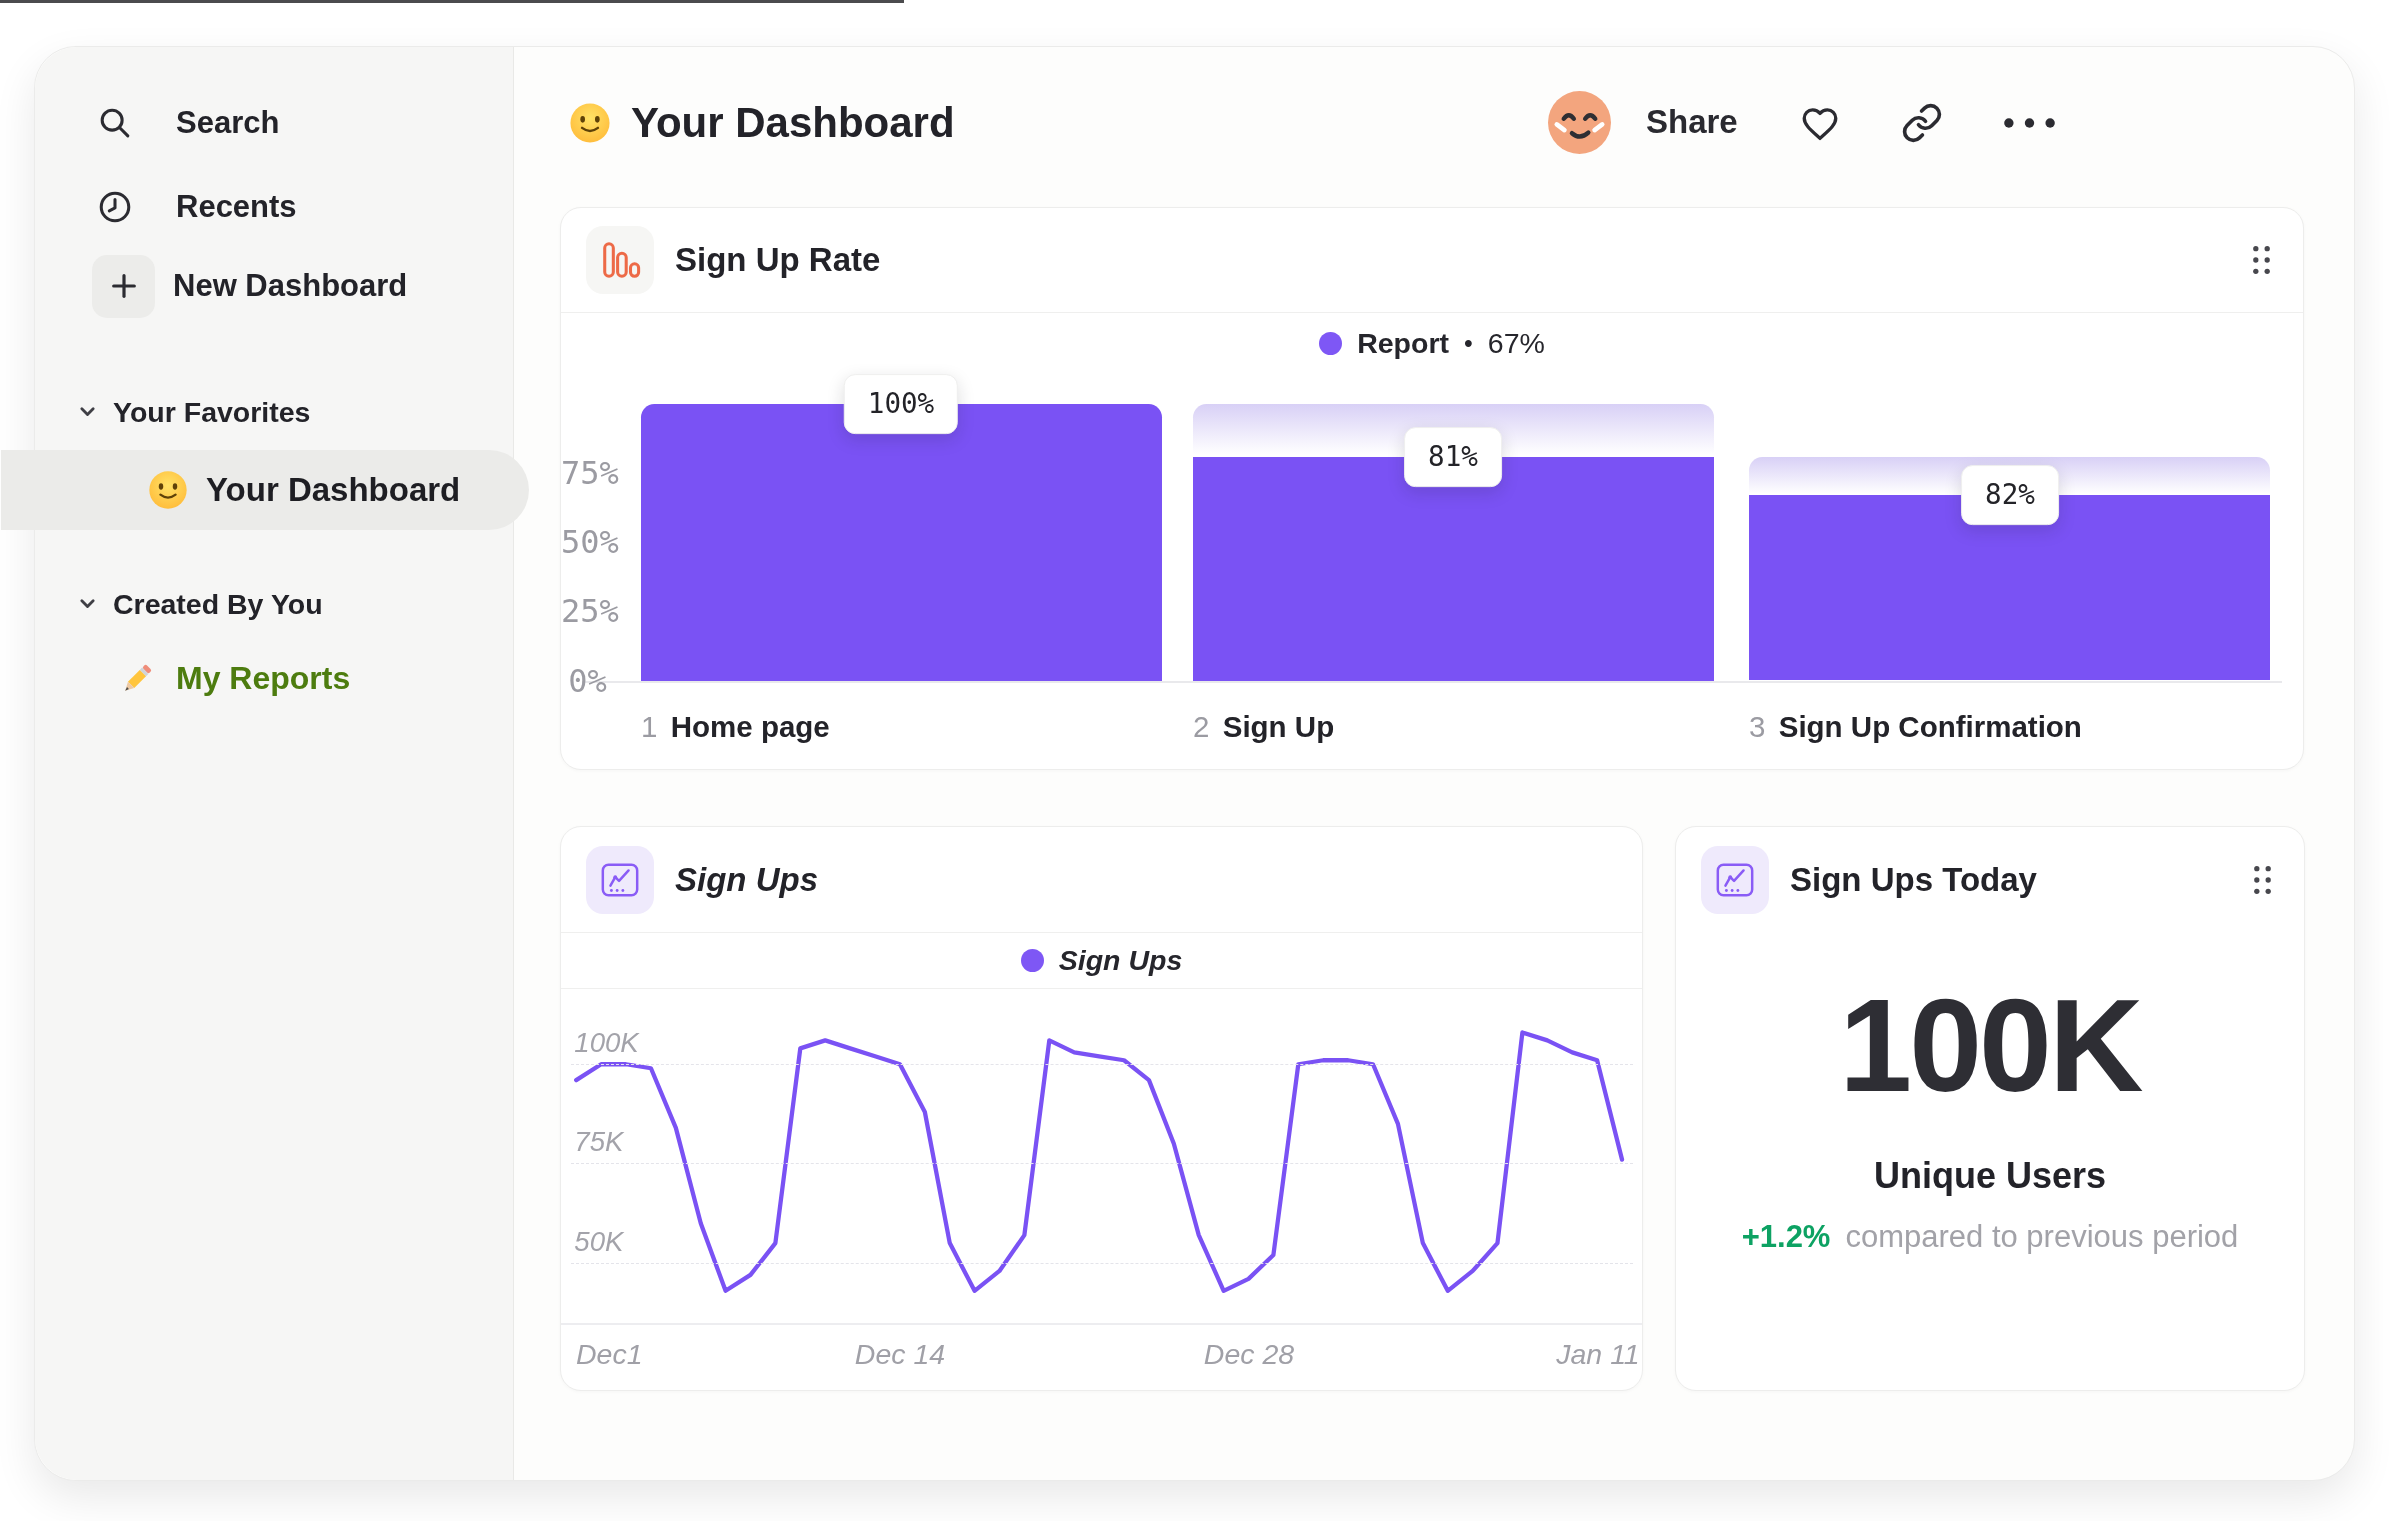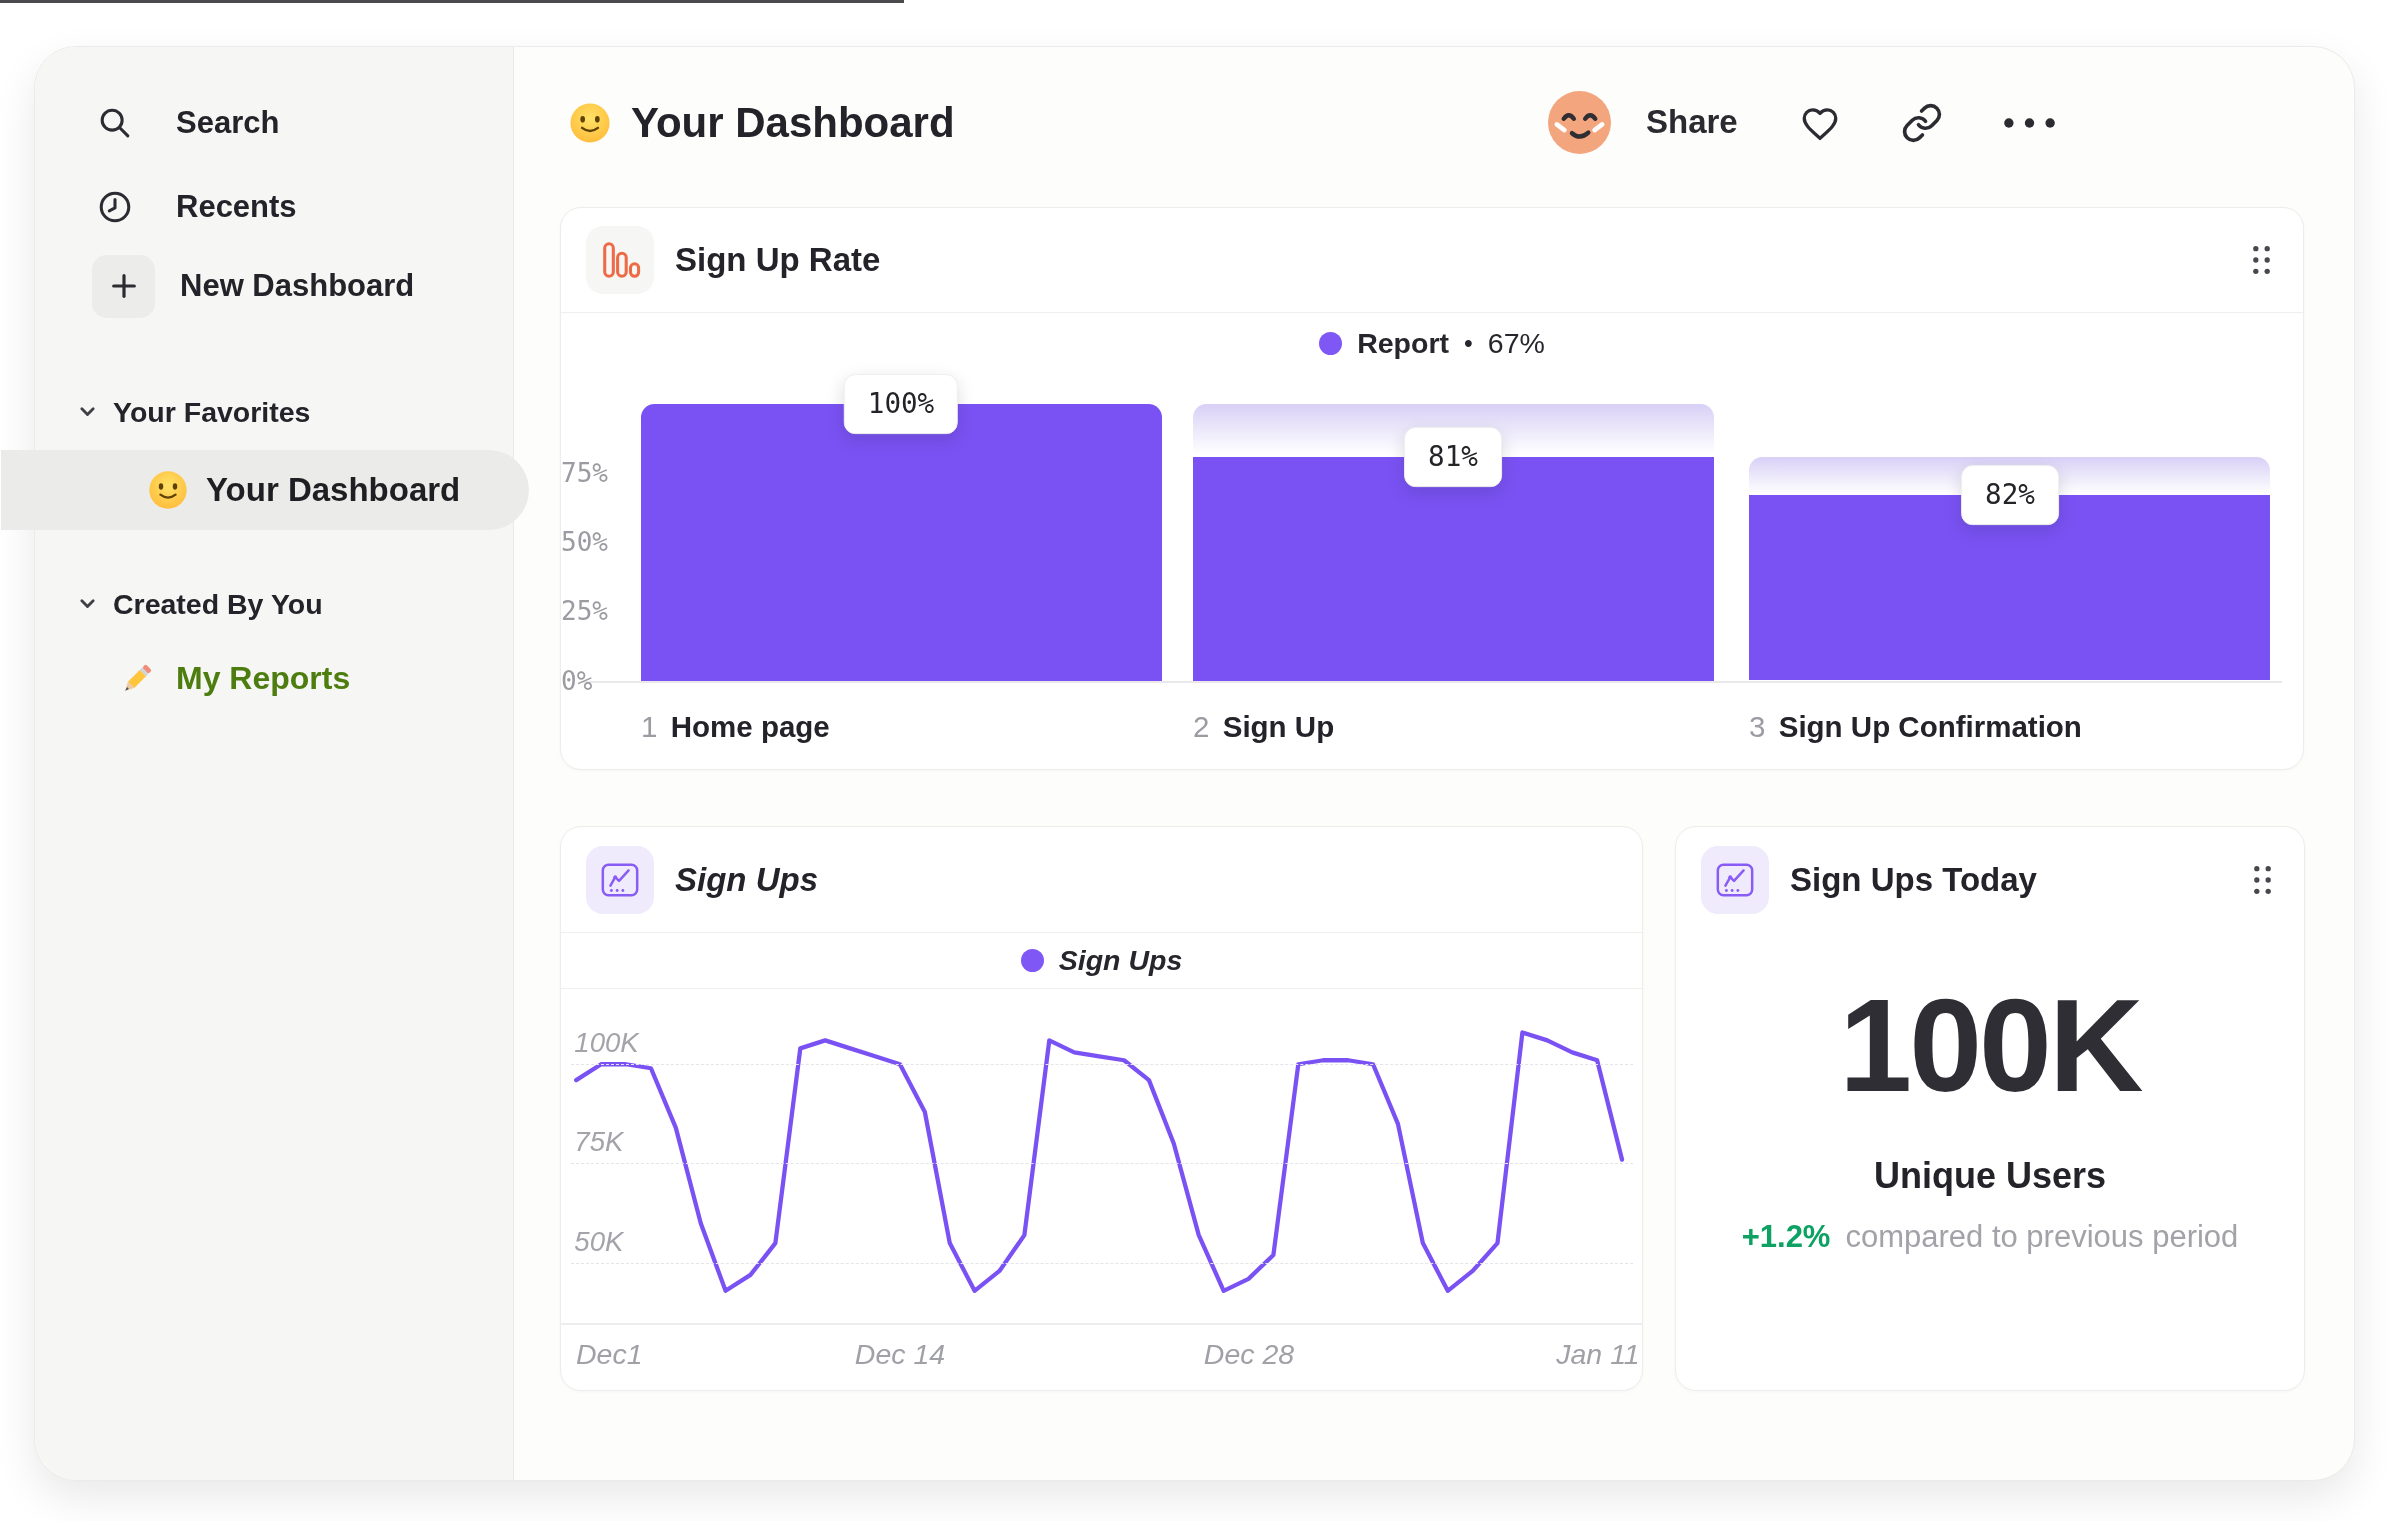--- a/index.html
+++ b/index.html
@@ -10,21 +10,21 @@
   
   #window{position:absolute;left:34px;top:46px;width:2319px;height:1433px;background:#fdfdfc;
           border:1px solid #ebebea;border-radius:42px;box-shadow:0 17px 43px rgba(0,0,0,.09);}
 
   
   #sidebar{position:absolute;left:0;top:0;bottom:0;width:478px;background:#f6f6f5;
            border-right:1px solid #e9e9e7;border-radius:42px 0 0 42px;}
   .side-item{position:absolute;left:61px;display:flex;align-items:center;gap:42px;height:53px;cursor:pointer;}
   .side-item .lbl{font-size:31px;font-weight:600;color:#232329;white-space:nowrap;}
   .row-search{top:49px;} .row-recents{top:133px;}
-  .row-newdash{top:203px;height:72px;left:57px;gap:25px;}
+  .row-newdash{top:203px;height:72px;left:57px;gap:18px;}
   .plusbox{width:63px;height:63px;border-radius:15px;background:#ececea;display:flex;align-items:center;justify-content:center;}
   .side-section{position:absolute;left:44px;display:flex;align-items:center;gap:17px;height:42px;cursor:pointer;}
   .side-section .slbl{font-size:28.5px;font-weight:700;color:#232329;}
   .sec-fav{top:344px;} .sec-created{top:536px;}
   .side-pill{position:absolute;left:-34px;top:403px;width:528px;height:80px;background:#ebebe9;
              border-radius:0 40px 40px 0;display:flex;align-items:center;padding-left:146px;gap:17px;
              box-sizing:border-box;cursor:pointer;}
   .side-pill .plbl{font-size:33px;font-weight:600;color:#1e1e23;}
   .row-reports{top:605px;left:82px;gap:19px;}
   .row-reports .lbl{color:#4d7c0f;font-size:32px;}
@@ -56,22 +56,22 @@
   .legend{position:absolute;left:0;right:0;display:flex;align-items:center;justify-content:center;gap:15px;}
   .legend-funnel{top:105px;height:61px;}
   .legend-line{top:106px;height:55px;border-bottom:1px solid #efefee;}
   .ldot{width:23px;height:23px;border-radius:50%;background:var(--dot);}
   .llabel{font-size:28.5px;font-weight:600;color:#26262c;}
   .lsep{font-size:25px;color:#26262c;}
   .lval{font-size:28.5px;font-weight:500;color:#26262c;}
 
   
   #funnel-plot{position:absolute;inset:0;}
-  .fyl{position:absolute;left:0;width:53px;text-align:left;height:34px;line-height:34px;
-       font-family:"DejaVu Sans Mono",monospace;font-size:26px;color:#9b9ba2;}
+  .fyl{position:absolute;left:0;width:53px;text-align:center;height:34px;line-height:34px;
+       font-family:"DejaVu Sans Mono",monospace;font-size:32px;color:#9b9ba2;}
   .faxis{position:absolute;left:21px;right:21px;top:473px;height:1.9px;background:#e9e9ec;}
   .fbar{position:absolute;background:var(--purple);}
   .ftopr{border-radius:13.3px 13.3px 0 0;}
   .fghost{position:absolute;border-radius:13.3px 13.3px 0 0;
           background:linear-gradient(180deg,var(--ghost-top) 0%,rgba(255,255,255,0) 95%);}
   .ftip{position:absolute;transform:translate(-50%,-50%);background:#fff;border:1px solid #efefee;
         border-radius:11.4px;box-shadow:0 5.7px 17px rgba(25,25,35,.15);padding:12.4px 23px;white-space:nowrap;
         font-family:"DejaVu Sans Mono",monospace;font-size:27.6px;color:#232328;}
   .fxl{position:absolute;display:flex;gap:13.3px;align-items:baseline;font-size:29.5px;white-space:nowrap;}
   .fxn{color:#9b9ba2;} .fxt{color:#232329;font-weight:600;}

